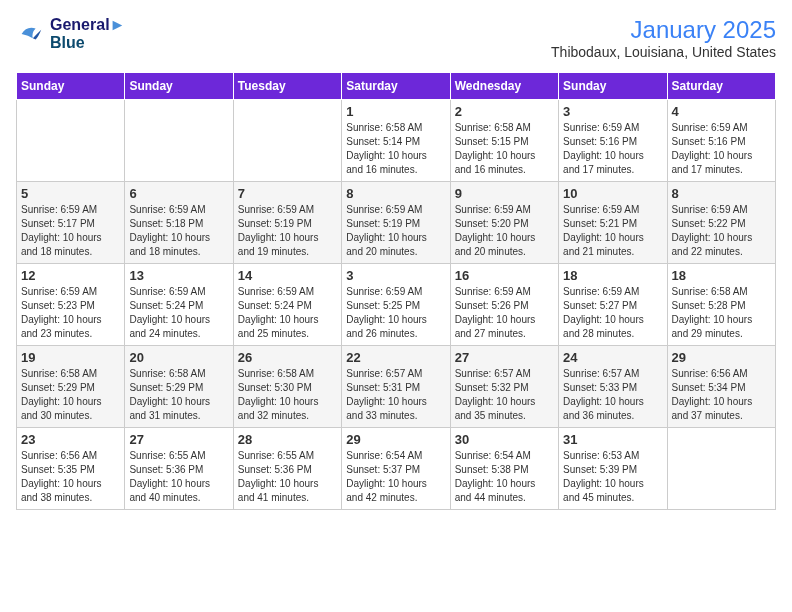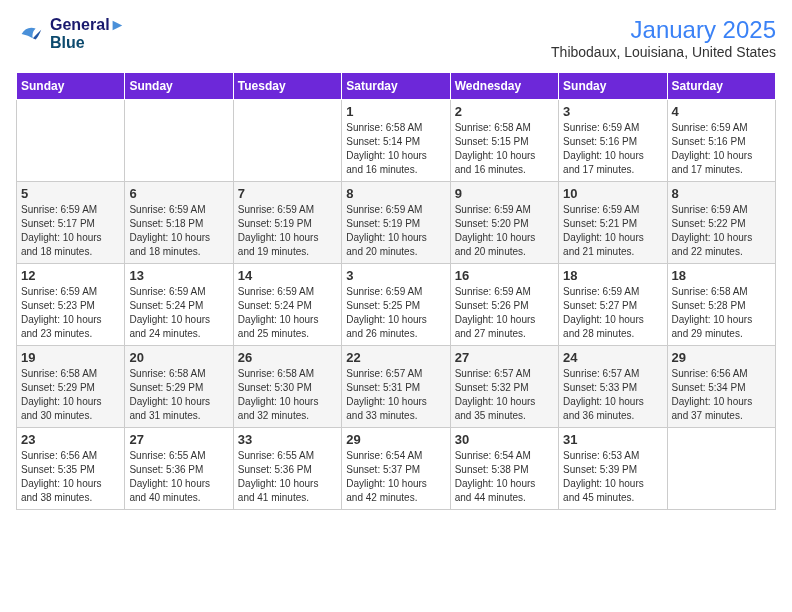--- a/index.html
+++ b/index.html
@@ -280,21 +280,21 @@
           Sunrise: 6:56 AM<br>Sunset: 5:35 PM<br>Daylight: 10 hours and 38 minutes.
         </div>
         </td>
         <td>
           <div class="day-number">27</div>
         <div class="day-info">
           Sunrise: 6:55 AM<br>Sunset: 5:36 PM<br>Daylight: 10 hours and 40 minutes.
         </div>
         </td>
         <td>
-          <div class="day-number">33</div>
+          <div class="day-number">28</div>
         <div class="day-info">
           Sunrise: 6:55 AM<br>Sunset: 5:36 PM<br>Daylight: 10 hours and 41 minutes.
         </div>
         </td>
         <td>
           <div class="day-number">29</div>
         <div class="day-info">
           Sunrise: 6:54 AM<br>Sunset: 5:37 PM<br>Daylight: 10 hours and 42 minutes.
         </div>
         </td>

